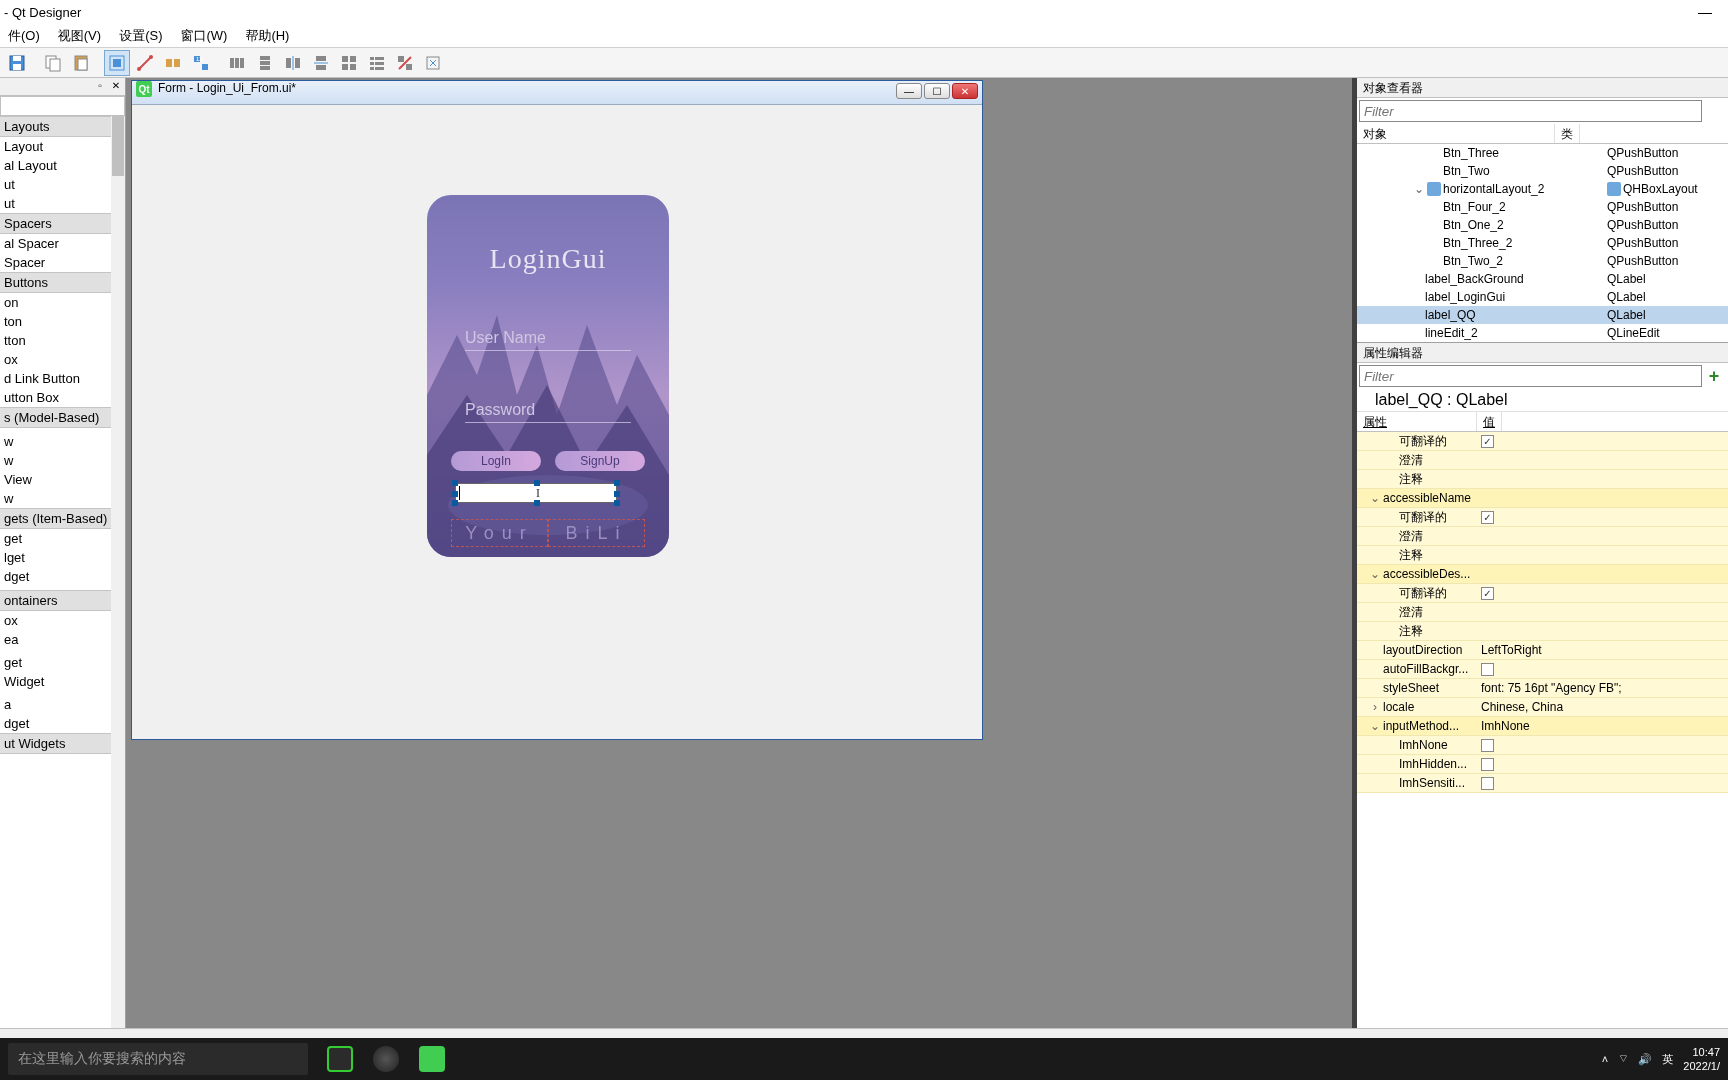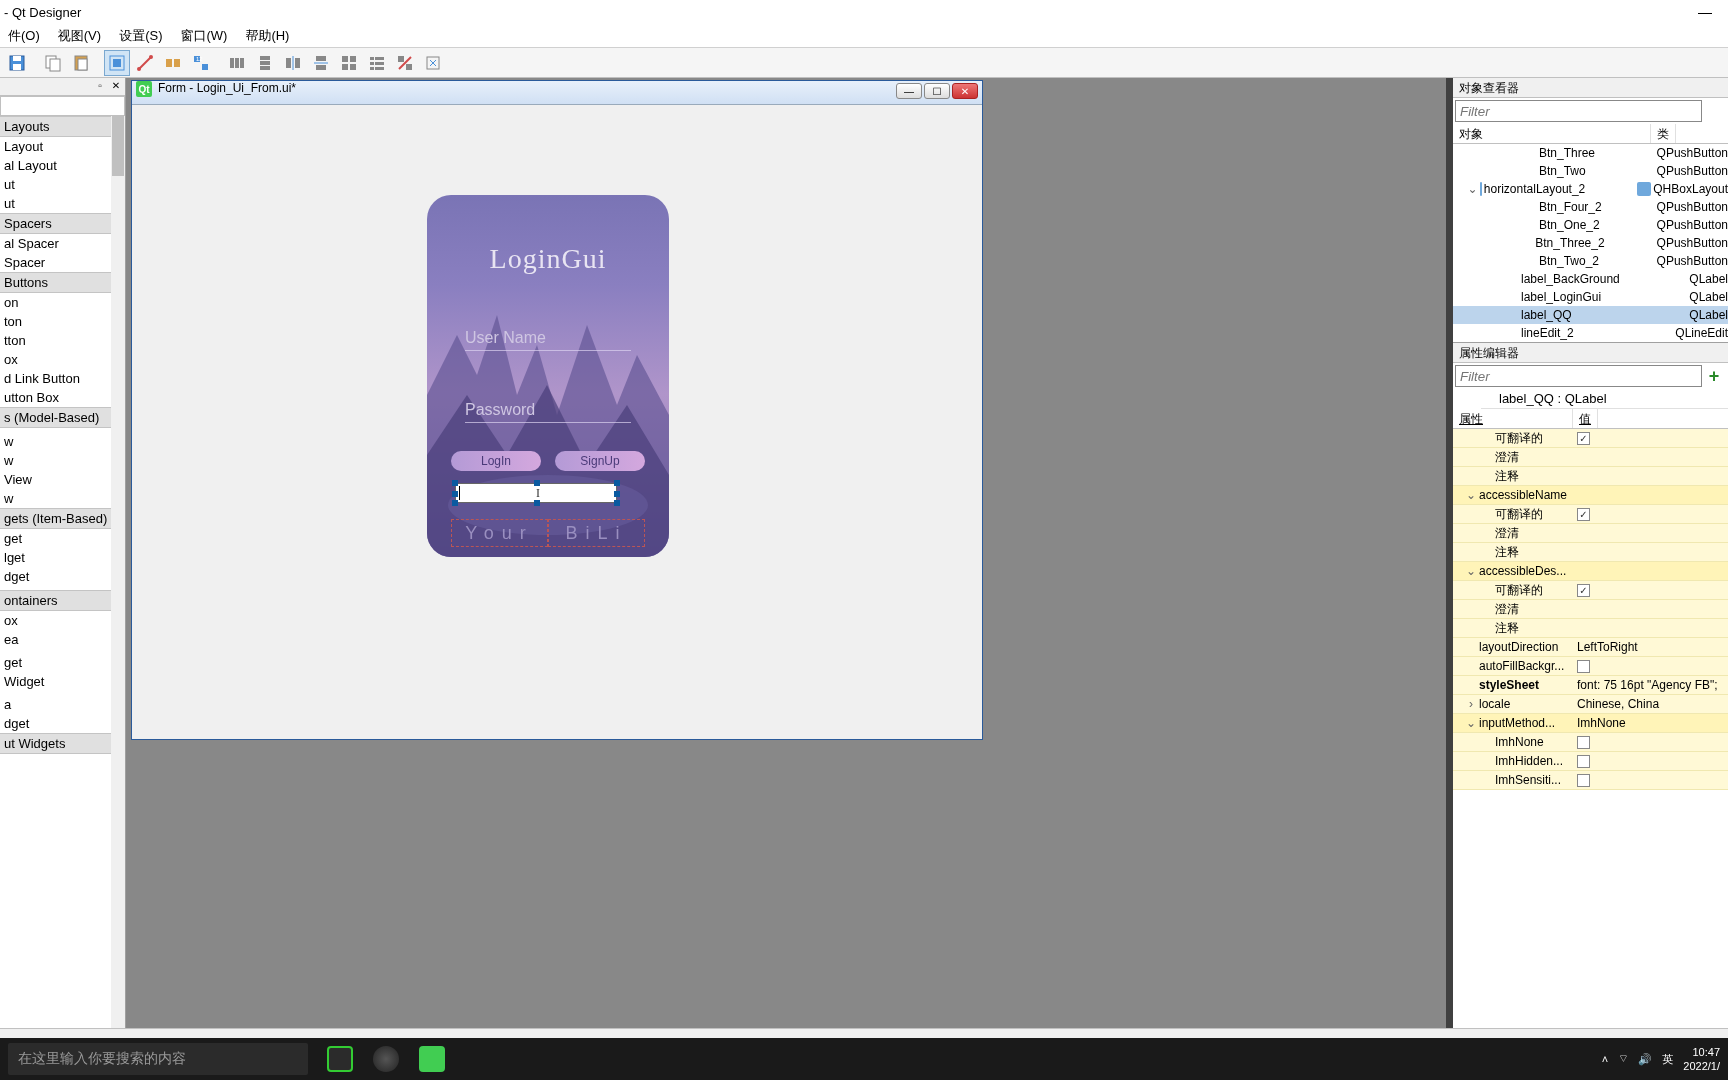--- a/index.html
+++ b/index.html
@@ -62,38 +62,38 @@
 .logincard .editbox .h.tl { left: -4px; top: -4px; } .logincard .editbox .h.tr { right: -4px; top: -4px; }
 .logincard .editbox .h.bl { left: -4px; bottom: -4px; } .logincard .editbox .h.br { right: -4px; bottom: -4px; }
 .logincard .editbox .h.ml { left: -4px; top: 7px; } .logincard .editbox .h.mr { right: -4px; top: 7px; }
 .logincard .editbox .h.tc { left: 78px; top: -4px; } .logincard .editbox .h.bc { left: 78px; bottom: -4px; }
 .logincard .editbox .cursor { position: absolute; left: 80px; top: 2px; color: #333; font-family: serif; }
 .logincard .editbox .caret { position: absolute; left: 3px; top: 2px; width: 1px; height: 14px; background: #000; }
 .logincard .bottomrow { position: absolute; bottom: 10px; left: 24px; width: 194px; height: 28px; display: flex; }
 .logincard .bottomrow .cell { flex: 1; border: 1px dashed #b55; display: flex; align-items: center; justify-content: center; color: #9a8fc0; font-size: 18px; font-family: "Agency FB","Arial Narrow",sans-serif; letter-spacing: 8px; }
 
 
-.rightpanel { width: 282px; display: flex; flex-direction: column; border-left: 7px solid #404040; background: #fff; }
+.rightpanel { width: 376px; display: flex; flex-direction: column; border-left: 5px solid #404040; background: #fff; }
 .panelheader { height: 20px; background: #f0f0f0; border-bottom: 1px solid #c0c0c0; padding: 2px 6px; font-size: 12px; }
 .rightpanel input.filter { height: 22px; border: 1px solid #888; margin: 2px; padding: 2px 4px; font-style: italic; color: #888; width: calc(100% - 28px); }
 .objtree { flex: 0 0 244px; display: flex; flex-direction: column; border-bottom: 1px solid #a0a0a0; }
 .objtree .cols { display: flex; border-bottom: 1px solid #c0c0c0; background: #fff; height: 20px; }
 .objtree .cols div { padding: 2px 6px; font-size: 12px; border-right: 1px solid #e0e0e0; }
 .objtree .cols div:first-child { width: 198px; }
 .objtree .rows { flex: 1; overflow: hidden; }
 .objtree .row { display: flex; height: 18px; align-items: center; font-size: 12px; gap: 48px; }
 .objtree .row.sel { background: #bcd4ec; }
 .objtree .row .n { width: 198px; padding-left: 4px; display: flex; align-items: center; gap: 2px; white-space: nowrap; overflow: hidden; }
 .objtree .row .c { flex: 1; padding-left: 4px; display: flex; align-items: center; gap: 2px; }
 .objtree .exp { width: 12px; display: inline-block; text-align: center; color: #666; }
 .objtree .ico { width: 14px; height: 14px; display: inline-flex; align-items: center; justify-content: center; }
 .objtree .ico.layout { background: #6fa8dc; border-radius: 2px; }
 
 .propedit { flex: 1; display: flex; flex-direction: column; }
-.propedit .selinfo { padding: 2px 18px; font-size: 13px; background: #fff; border-bottom: 1px solid #e0e0e0; margin-left: 28px; }
+.propedit .selinfo { padding: 2px 18px; font-size: 16px; background: #fff; border-bottom: 1px solid #e0e0e0; }
 .propedit .cols { display: flex; background: #fff; border-bottom: 1px solid #c0c0c0; height: 20px; text-decoration: underline; }
 .propedit .cols div { padding: 2px 6px; font-size: 12px; border-right: 1px solid #e0e0e0; }
 .propedit .cols div:first-child { width: 120px; }
 .propedit .rows { flex: 1; overflow: hidden; }
 .propedit .row { display: flex; height: 19px; align-items: center; font-size: 12px; background: #fff9d6; border-bottom: 1px solid #f0e8b0; }
 .propedit .row.group { background: #fff4b8; }
 .propedit .row .n { width: 120px; padding-left: 4px; display: flex; align-items: center; gap: 2px; white-space: nowrap; overflow: hidden; }
 .propedit .row .v { flex: 1; padding-left: 4px; display: flex; align-items: center; }
 .propedit .row .n .ind { display: inline-block; }
 .propedit .chk { width: 13px; height: 13px; border: 1px solid #888; background: #fff; display: inline-flex; align-items: center; justify-content: center; font-size: 10px; color: #333; }
@@ -589,21 +589,21 @@
               <span>autoFillBackgr...</span>
             </div>
             <div class="v">
               <span class="chk"></span>
             </div>
           </div>
           <div class="row">
             <div class="n">
               <span class="ind" style="width: 6px;"></span>
               <span class="exp"></span>
-              <span style="font-weight: bold; text-align: right;">styleSheet</span>
+              <span style="font-weight: normal; text-align: right;">styleSheet</span>
             </div>
             <div class="v">
               <span>font: 75 16pt "Agency FB";</span>
             </div>
           </div>
           <div class="row">
             <div class="n">
               <span class="ind" style="width: 6px;"></span>
               <span class="exp">›</span>
               <span>locale</span>

